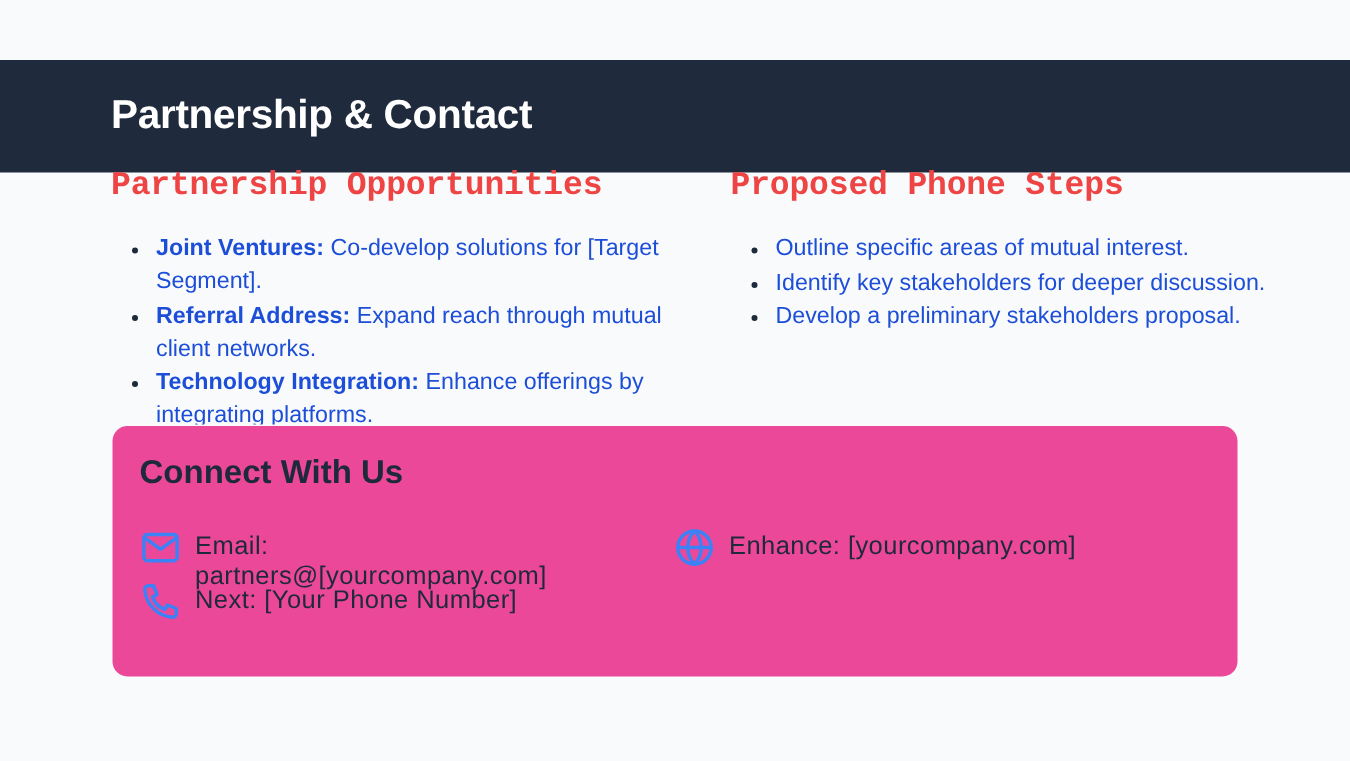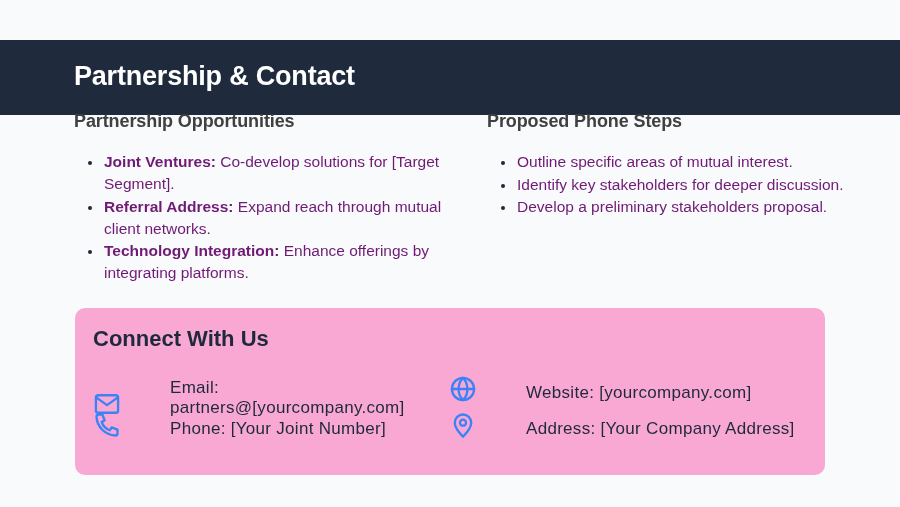--- a/index.html
+++ b/index.html
@@ -18,46 +18,46 @@
       position: absolute; left: 74px; top: 21px;
       font-size: 27px; font-weight: 700; color: #ffffff;
       letter-spacing: -0.2px;
     }
     .col {
       position: absolute; top: 111px; width: 370px; height: 172px; overflow: hidden;
     }
     .col.left { left: 74px; }
     .col.right { left: 487px; }
     .col h2 {
-      font-size: 18px; font-weight: 700; color: #404040;
-      margin-bottom: 19px; letter-spacing: -0.1px;
+      font-size: 22px; font-weight: 700; color: #ef4444;
+      margin-bottom: 19px; letter-spacing: -0.1px; font-family: Liberation Mono, monospace;
     }
     .col ul {
       list-style: none; padding-left: 30px;
     }
     .col li {
       position: relative;
-      font-size: 15.5px; line-height: 22px; color: #701a75;
+      font-size: 15.5px; line-height: 22px; color: #1d4ed8;
       margin-bottom: 0.5px;
     }
     .col li::before {
       content: ""; position: absolute; left: -16px; top: 10px;
       width: 4px; height: 4px; border-radius: 50%; background: #1e293b;
     }
     .col li b { font-weight: 700; }
     .card {
-      position: absolute; left: 75px; top: 308px; width: 750px; height: 167px;
-      background: #f9a8d4; border-radius: 10px;
+      position: absolute; left: 75px; top: 284px; width: 750px; height: 167px;
+      background: #ec4899; border-radius: 10px;
     }
     .card h3 {
       position: absolute; left: 18px; top: 18px;
       font-size: 22px; font-weight: 700; color: #1e293b;
     }
     .contact {
-      position: absolute; display: flex; align-items: flex-end; gap: 40px;
+      position: absolute; display: flex; align-items: flex-start;
     }
     .contact .icon {
       width: 28px; height: 28px; margin-right: 9px; flex: none;
       display: flex; align-items: center; justify-content: center;
     }
     .contact .text {
       font-size: 17px; line-height: 20px; color: #1e293b; letter-spacing: 0.3px;
       padding-top: 3px;
     }
     .c-email { left: 18px; top: 67px; width: 300px; }
@@ -102,36 +102,27 @@
     </span>
     <span class="text">Email: partners@[yourcompany.com]</span>
   </div>
 
   <div class="contact c-phone">
     <span class="icon">
       <svg width="28" height="28" viewBox="0 0 24 24" fill="none" stroke="#3b82f6" stroke-width="2" stroke-linecap="round" stroke-linejoin="round">
         <path d="M5 3h3l2 5-2.5 1.5a11 11 0 0 0 7 7L16 14l5 2v3a2 2 0 0 1-2 2A17 17 0 0 1 3 5a2 2 0 0 1 2-2z"></path>
       </svg>
     </span>
-    <span class="text">Phone: [Your Joint Number]</span>
+    <span class="text">Next: [Your Phone Number]</span>
   </div>
 
   <div class="contact c-web">
     <span class="icon">
       <svg width="28" height="28" viewBox="0 0 24 24" fill="none" stroke="#3b82f6" stroke-width="2" stroke-linecap="round" stroke-linejoin="round">
         <circle cx="12" cy="12" r="9.5"></circle>
         <path d="M2.5 12h19"></path>
         <path d="M12 2.5c2.6 2.6 3.8 6 3.8 9.5s-1.2 6.9-3.8 9.5c-2.6-2.6-3.8-6-3.8-9.5S9.4 5.1 12 2.5z"></path>
       </svg>
     </span>
-    <span class="text">Website: [yourcompany.com]</span>
+    <span class="text">Enhance: [yourcompany.com]</span>
   </div>
 
-  <div class="contact c-addr">
-    <span class="icon">
-      <svg width="28" height="28" viewBox="0 0 24 24" fill="none" stroke="#3b82f6" stroke-width="2" stroke-linecap="round" stroke-linejoin="round">
-        <path d="M12 22s-7-6.5-7-12a7 7 0 0 1 14 0c0 5.5-7 12-7 12z"></path>
-        <circle cx="12" cy="10" r="2.6"></circle>
-      </svg>
-    </span>
-    <span class="text">Address: [Your Company Address]</span>
-  </div>
 </div>
 
 </body></html>

